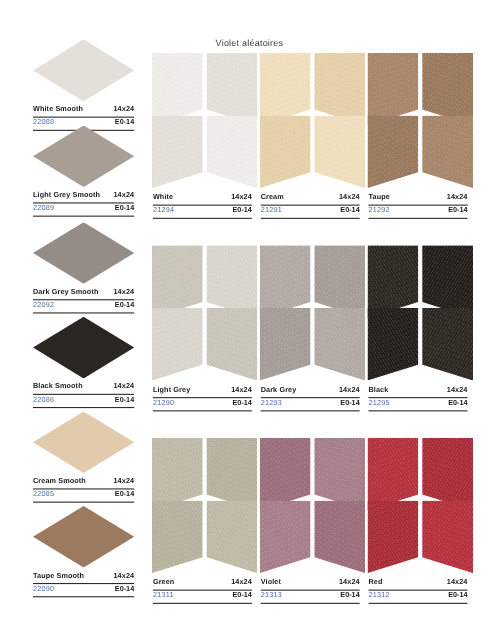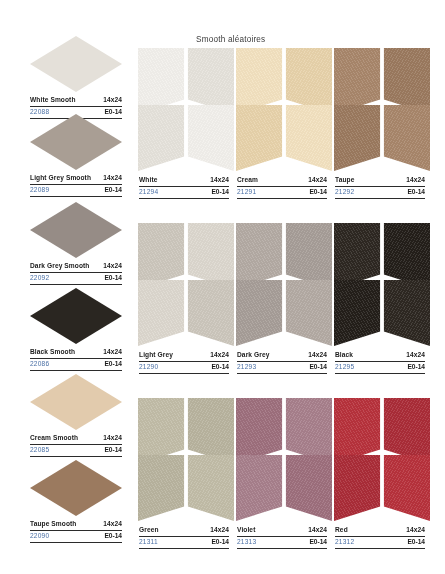--- a/index.html
+++ b/index.html
@@ -268,21 +268,21 @@
           </div>
           <div class="label-row bottom">
             <span class="code">22090</span>
             <span class="size">E0-14</span>
           </div>
         </div>
       </div>
     </div>
 
   <div class="right-panel">
-    <div class="panel-title">Smooth aléatoires</div>
+    <div class="panel-title">Violet aléatoires</div>
     <div id="chev-rows">
         <div class="chev-row r1">
           <div class="chev-cell">
             <div class="chev-art">
               <div class="chev-piece up">
                 <div class="chev-half l" style="background: rgb(242, 240, 236);">
                   <div class="chev-tex"></div>
                 </div>
                 <div class="chev-half r" style="background: rgb(230, 227, 220);">
                   <div class="chev-tex"></div>

